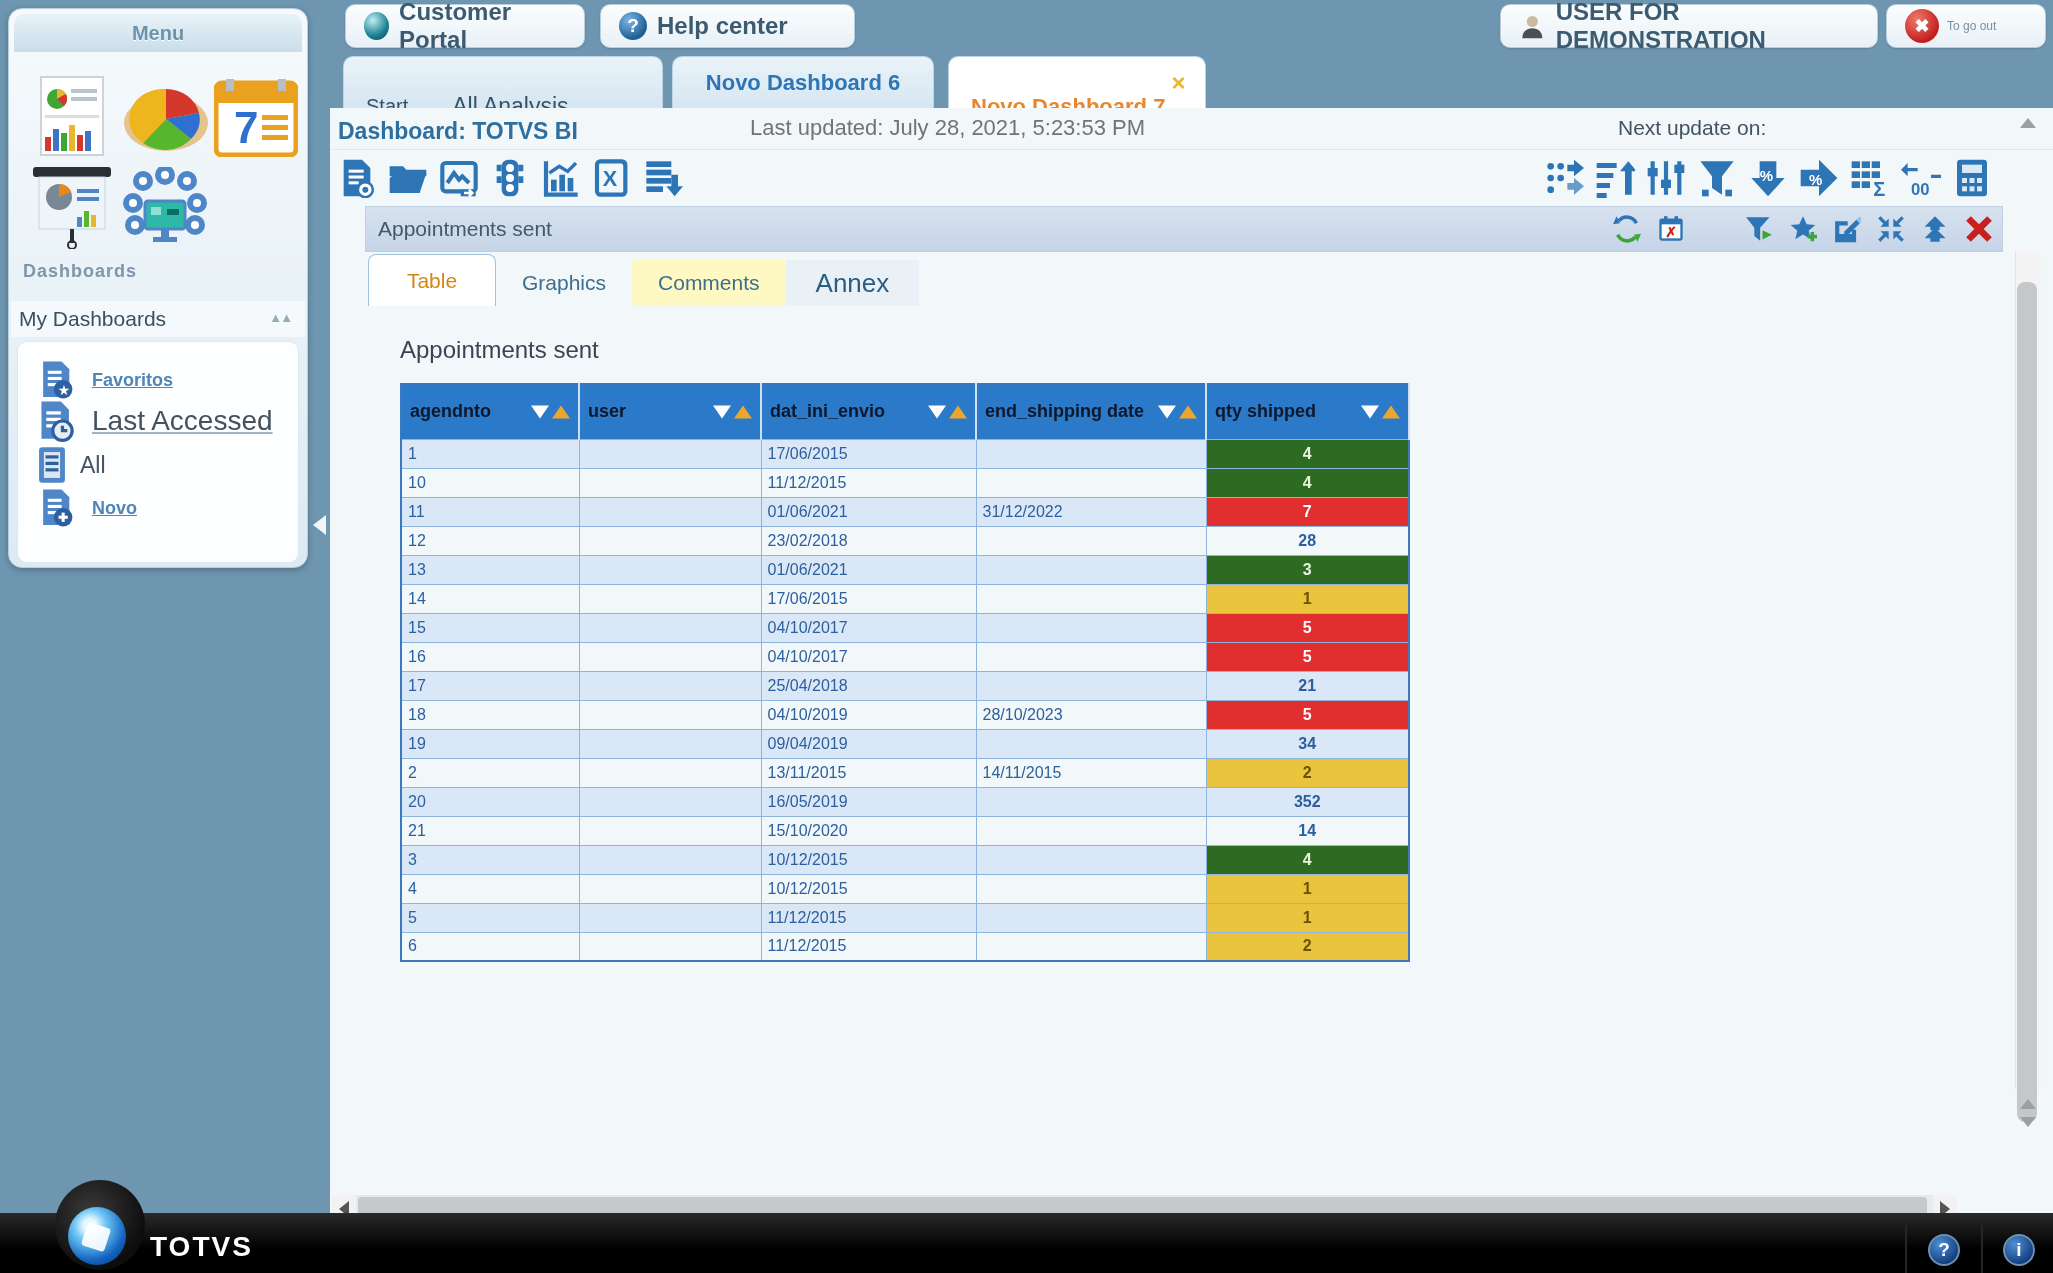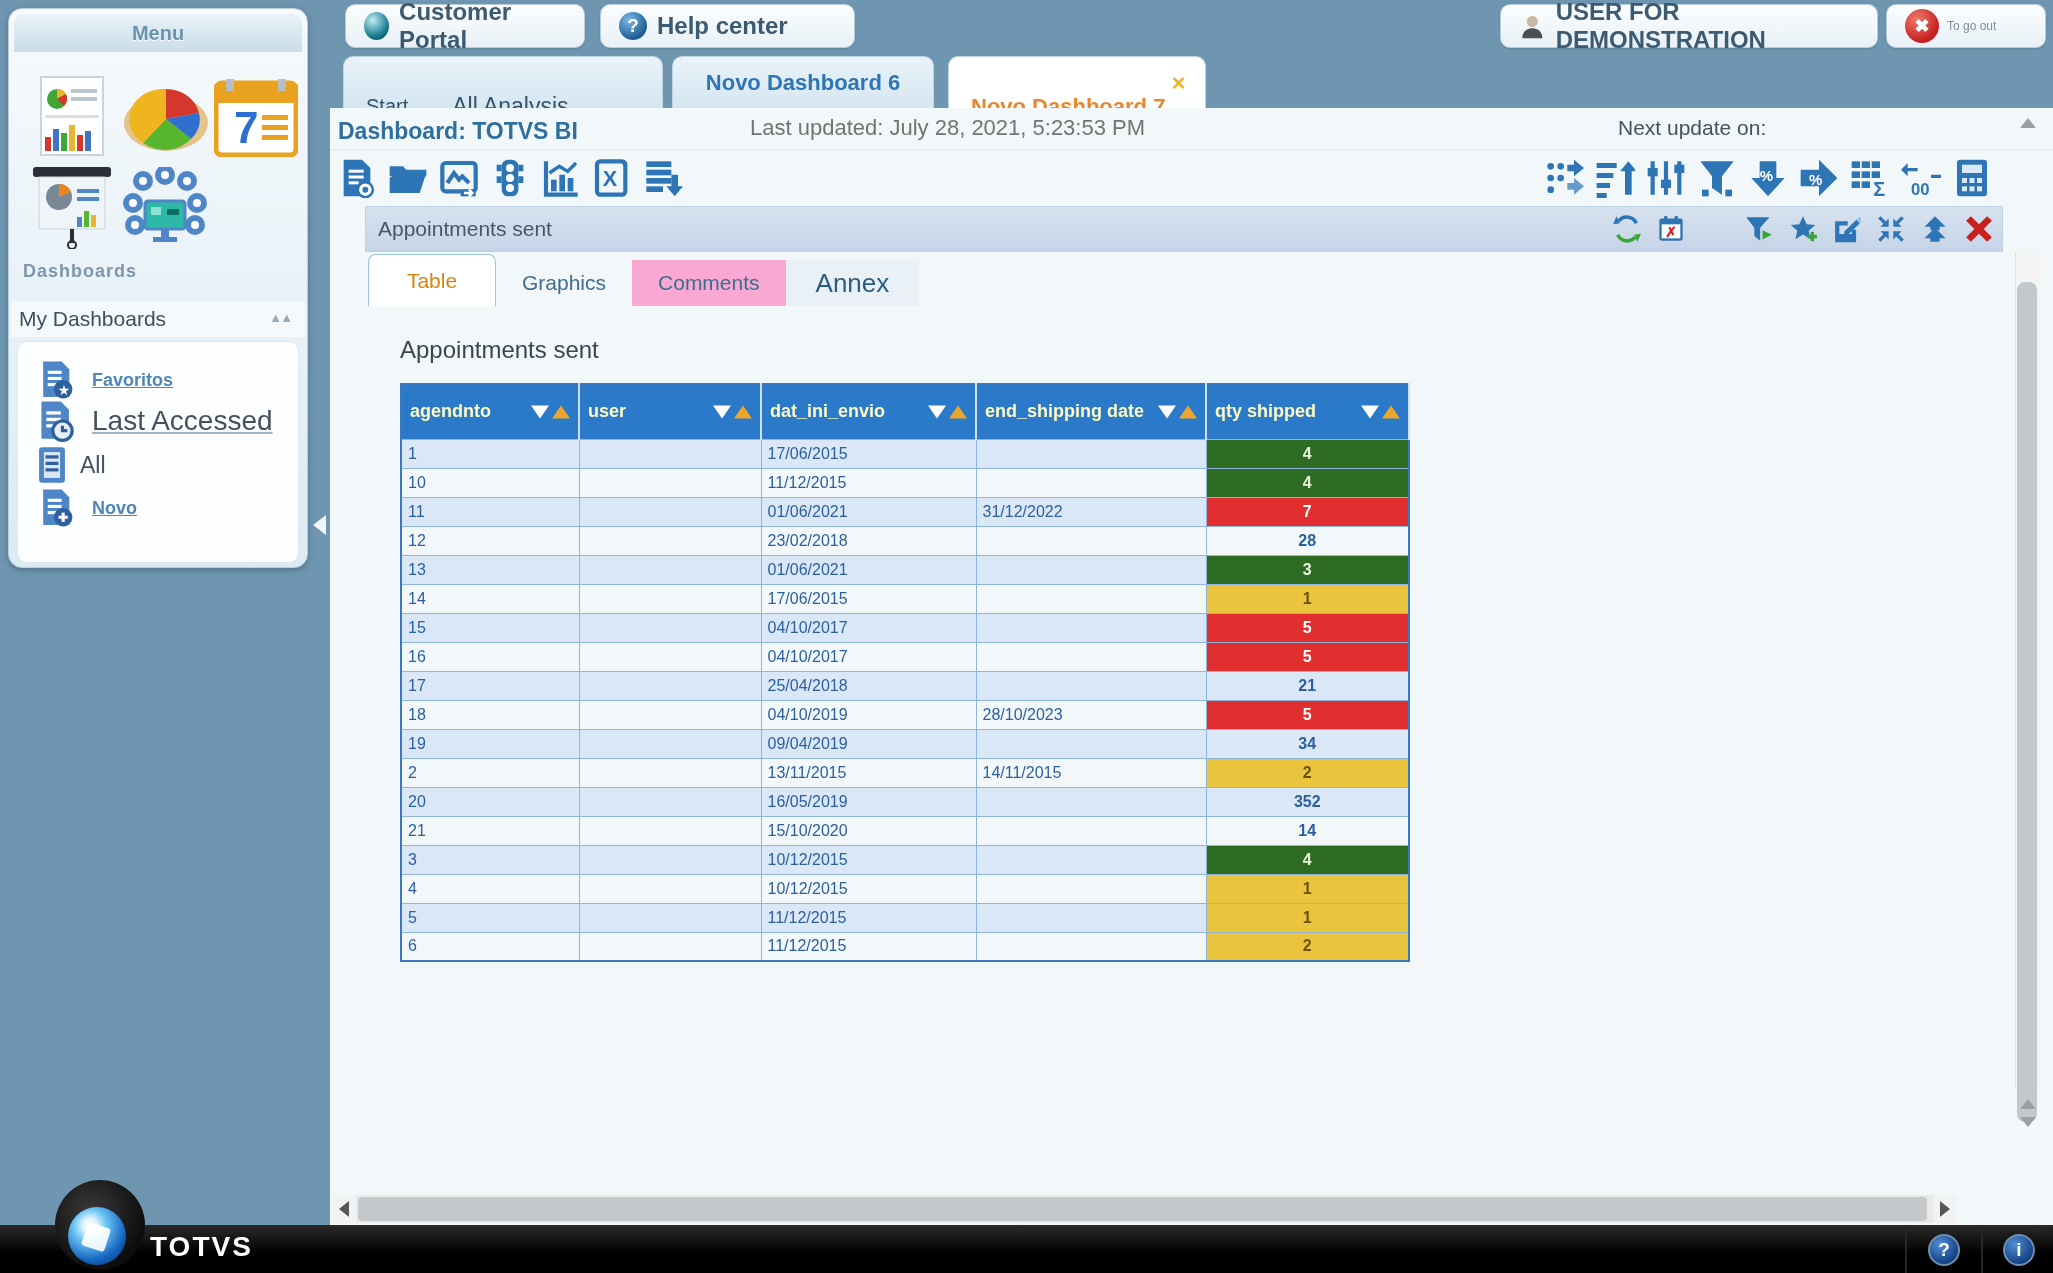--- a/index.html
+++ b/index.html
@@ -38,27 +38,27 @@
   .panel-titlebar { position:absolute; left:35px; right:50px; top:98px; height:46px;
       background:linear-gradient(#d7e2ef,#c5d4e7); border:1px solid #c0d0e2; display:flex; align-items:center; }
   .panel-title { font-size:21px; color:#44586b; padding-left:12px; }
   .panel-icons { position:absolute; right:8px; display:flex; gap:14px; align-items:center; }
   .pbtn { width:30px; height:30px; display:flex; align-items:center; justify-content:center; }
   .pbtn svg { width:28px; height:28px; }
 
   .panel-tabs { position:absolute; left:38px; top:146px; height:52px; display:flex; align-items:flex-end; }
   .ptab { height:46px; display:flex; align-items:center; justify-content:center; font-size:21px; color:#3d6e8f; padding:0 26px; }
   .ptab.active { background:#fff; border:1px solid #9fc4de; border-bottom:none; border-radius:8px 8px 0 0; color:#d58512; height:52px; }
-  .ptab.comments { background:#f9a8d4; }
+  .ptab.comments { background:#fef9c3; }
   .ptab.annex { font-size:26px; color:#2b5d82; background:#e9f1f6; padding:0 30px; }
 
   .table-title { position:absolute; left:70px; top:228px; font-size:24px; color:#3a4550; }
   .grid-wrap { position:absolute; left:70px; top:275px; }
   table.grid { border-collapse:collapse; border:2px solid #3a78c2; }
-  table.grid th { background:#2b7ac9; color:#fef9c3; font-size:18px; font-weight:bold; height:55px;
+  table.grid th { background:#2b7ac9; color:#0f172a; font-size:18px; font-weight:bold; height:55px;
       border-right:2px solid #cfe0f2; text-align:left; padding:0 8px; position:relative; }
   table.grid th .th-label { margin-right:6px; }
   table.grid th .sorts { position:absolute; right:8px; top:50%; transform:translateY(-50%); display:flex; gap:3px; }
   .sort-down { width:0; height:0; border-left:9px solid transparent; border-right:9px solid transparent; border-top:13px solid #fff; }
   .sort-up { width:0; height:0; border-left:9px solid transparent; border-right:9px solid transparent; border-bottom:13px solid #eda62c; }
   table.grid td { height:29px; font-size:16px; color:#2c5f9e; border:1px solid #8fb4dd; padding:0 6px; }
   table.grid tr.alt td { background:#d9e7f7; }
   table.grid tr td.qty { text-align:center; font-weight:bold; }
   td.qty.c-green { background:#2e6b22 !important; color:#e9f5da; }
   td.qty.c-red { background:#e12f2f !important; color:#fff; }
@@ -92,21 +92,21 @@
   .my-dash-collapse { position:absolute; right:14px; top:9px; color:#9aabb8; font-size:13px; letter-spacing:-2px; }
   .sb-inner { position:absolute; left:8px; right:8px; top:332px; height:222px; background:#fdfeff; border:1px solid #dde8ef; border-radius:10px; }
   .sb-item { position:absolute; display:flex; align-items:center; gap:16px; }
   .sb-item .txt-link { color:#4f86b8; font-weight:bold; font-size:18px; text-decoration:underline; }
   .sb-item .txt-big { color:#42525f; font-size:28px; text-decoration:underline; text-decoration-color:#9fb3c2; }
   .sb-item .txt-plain { color:#42525f; font-size:23px; }
   .sidebar-arrow { position:absolute; left:313px; top:515px; width:0; height:0;
       border-top:10px solid transparent; border-bottom:10px solid transparent; border-right:13px solid #f0f5f8; }
 
   
-  .footer { position:absolute; left:0; right:0; bottom:0; height:48px; background:linear-gradient(#2a2a2a,#000 60%); }
+  .footer { position:absolute; left:0; right:0; bottom:0; height:60px; background:linear-gradient(#2a2a2a,#000 60%); }
   .logo-back { position:absolute; left:55px; bottom:3px; width:90px; height:90px; border-radius:50%;
       background:radial-gradient(circle at 40% 35%, #3a3a3a, #0d0d0d 70%); }
   .logo-sphere { position:absolute; left:68px; bottom:8px; width:58px; height:58px; border-radius:50%;
       background:radial-gradient(circle at 38% 32%, #e8f6ff 0 12%, #6ec6f5 30%, #1565c0 65%, #0a2c66 100%); }
   .logo-cube { position:absolute; left:84px; bottom:24px; width:24px; height:24px; background:#fff; transform:rotate(18deg); border-radius:3px; opacity:.9; }
   .brand { position:absolute; left:150px; bottom:10px; color:#fff; font-size:28px; font-weight:bold; letter-spacing:2px; }
   .f-divider { position:absolute; bottom:0; width:2px; height:48px; background:#262626; }
   .f-circle { position:absolute; bottom:7px; width:32px; height:32px; border-radius:50%;
       background:radial-gradient(circle at 35% 30%, #4f8fd6, #123d7e 75%); border:2px solid #6f8fae;
       color:#fff; font-weight:bold; font-size:19px; display:flex; align-items:center; justify-content:center; }

